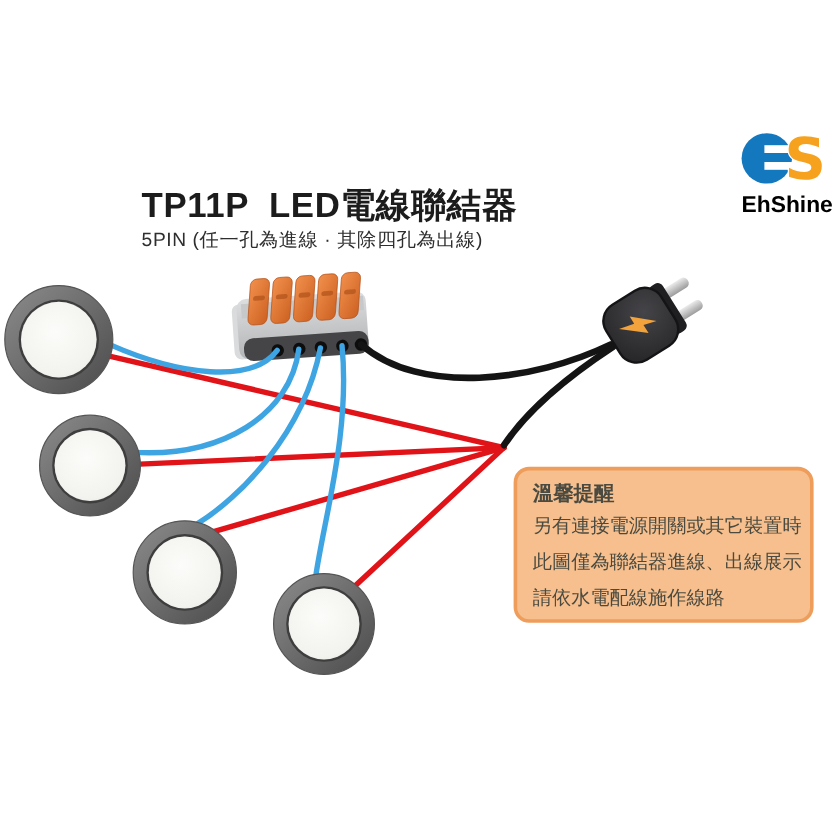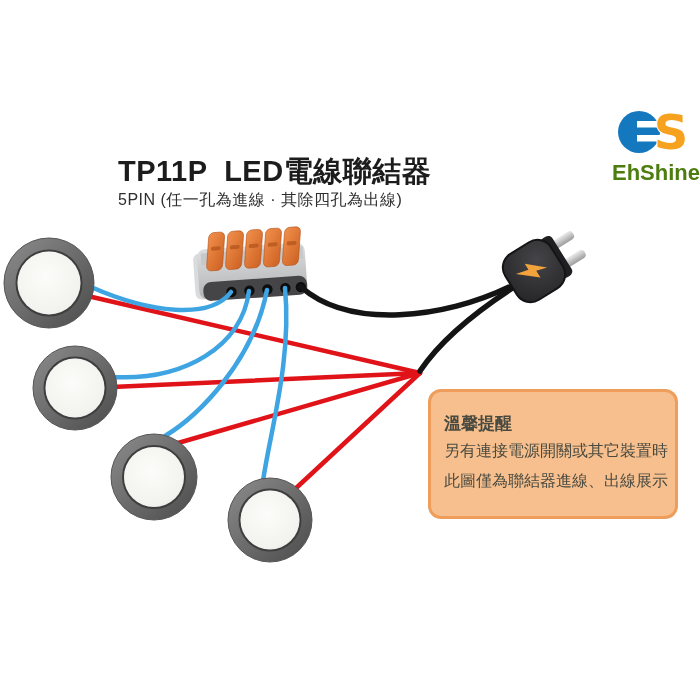--- a/index.html
+++ b/index.html
@@ -8,26 +8,26 @@
     font-family:"Liberation Sans","DejaVu Sans",sans-serif;
   }
   .title{
     position:absolute;left:118px;top:152px;font-size:29px;font-weight:bold;
     color:#1c1c1c;letter-spacing:0.5px;white-space:pre;
   }
   .subtitle{
     position:absolute;left:118px;top:190px;font-size:16px;color:#2e2e2e;letter-spacing:0.5px;white-space:pre;
   }
   .logo{position:absolute;left:612px;top:108px;width:88px;text-align:center;}
-  .logo-text{font-size:22px;font-weight:bold;color:#4d7c0f;margin-top:0px;letter-spacing:0px;}
+  .logo-text{font-size:19px;font-weight:bold;color:#000000;margin-top:0px;letter-spacing:0px;}
   .art{position:absolute;left:0;top:0;}
   .advisory{
     position:absolute;left:428px;top:389px;width:250px;height:130px;box-sizing:border-box;
     background:#f6bf8d;border:3px solid #ef9d5b;border-radius:13px;
-    padding:20px 12px 8px 13px;color:#4a4a40;
+    padding:8px 12px 8px 13px;color:#4a4a40;
   }
   .advisory-title{font-size:17px;font-weight:bold;line-height:24px;}
   .advisory-line{font-size:16px;line-height:30px;white-space:nowrap;}
 </style>
 </head>
 <body>
 
 <div class="canvas">
 
   <svg class="art" width="700" height="700" viewBox="0 0 700 700">
@@ -148,15 +148,16 @@
       <rect x="24" y="27" width="26" height="6.5" fill="#ffffff"></rect>
       <text x="58" y="41" text-anchor="middle" font-family="DejaVu Sans, Liberation Sans, sans-serif" font-size="48" font-weight="bold" fill="#f6a21e" stroke="#ffffff" stroke-width="2" paint-order="stroke">S</text>
     </svg>
     <div class="logo-text">EhShine</div>
   </div>
 
   <div class="advisory">
     <div class="advisory-title">溫馨提醒</div>
     <div class="advisory-line">另有連接電源開關或其它裝置時</div>
     <div class="advisory-line">此圖僅為聯結器進線、出線展示</div>
+    <div class="advisory-line">請依水電配線施作線路</div>
   </div>
 
 </div>
 
 </body></html>

